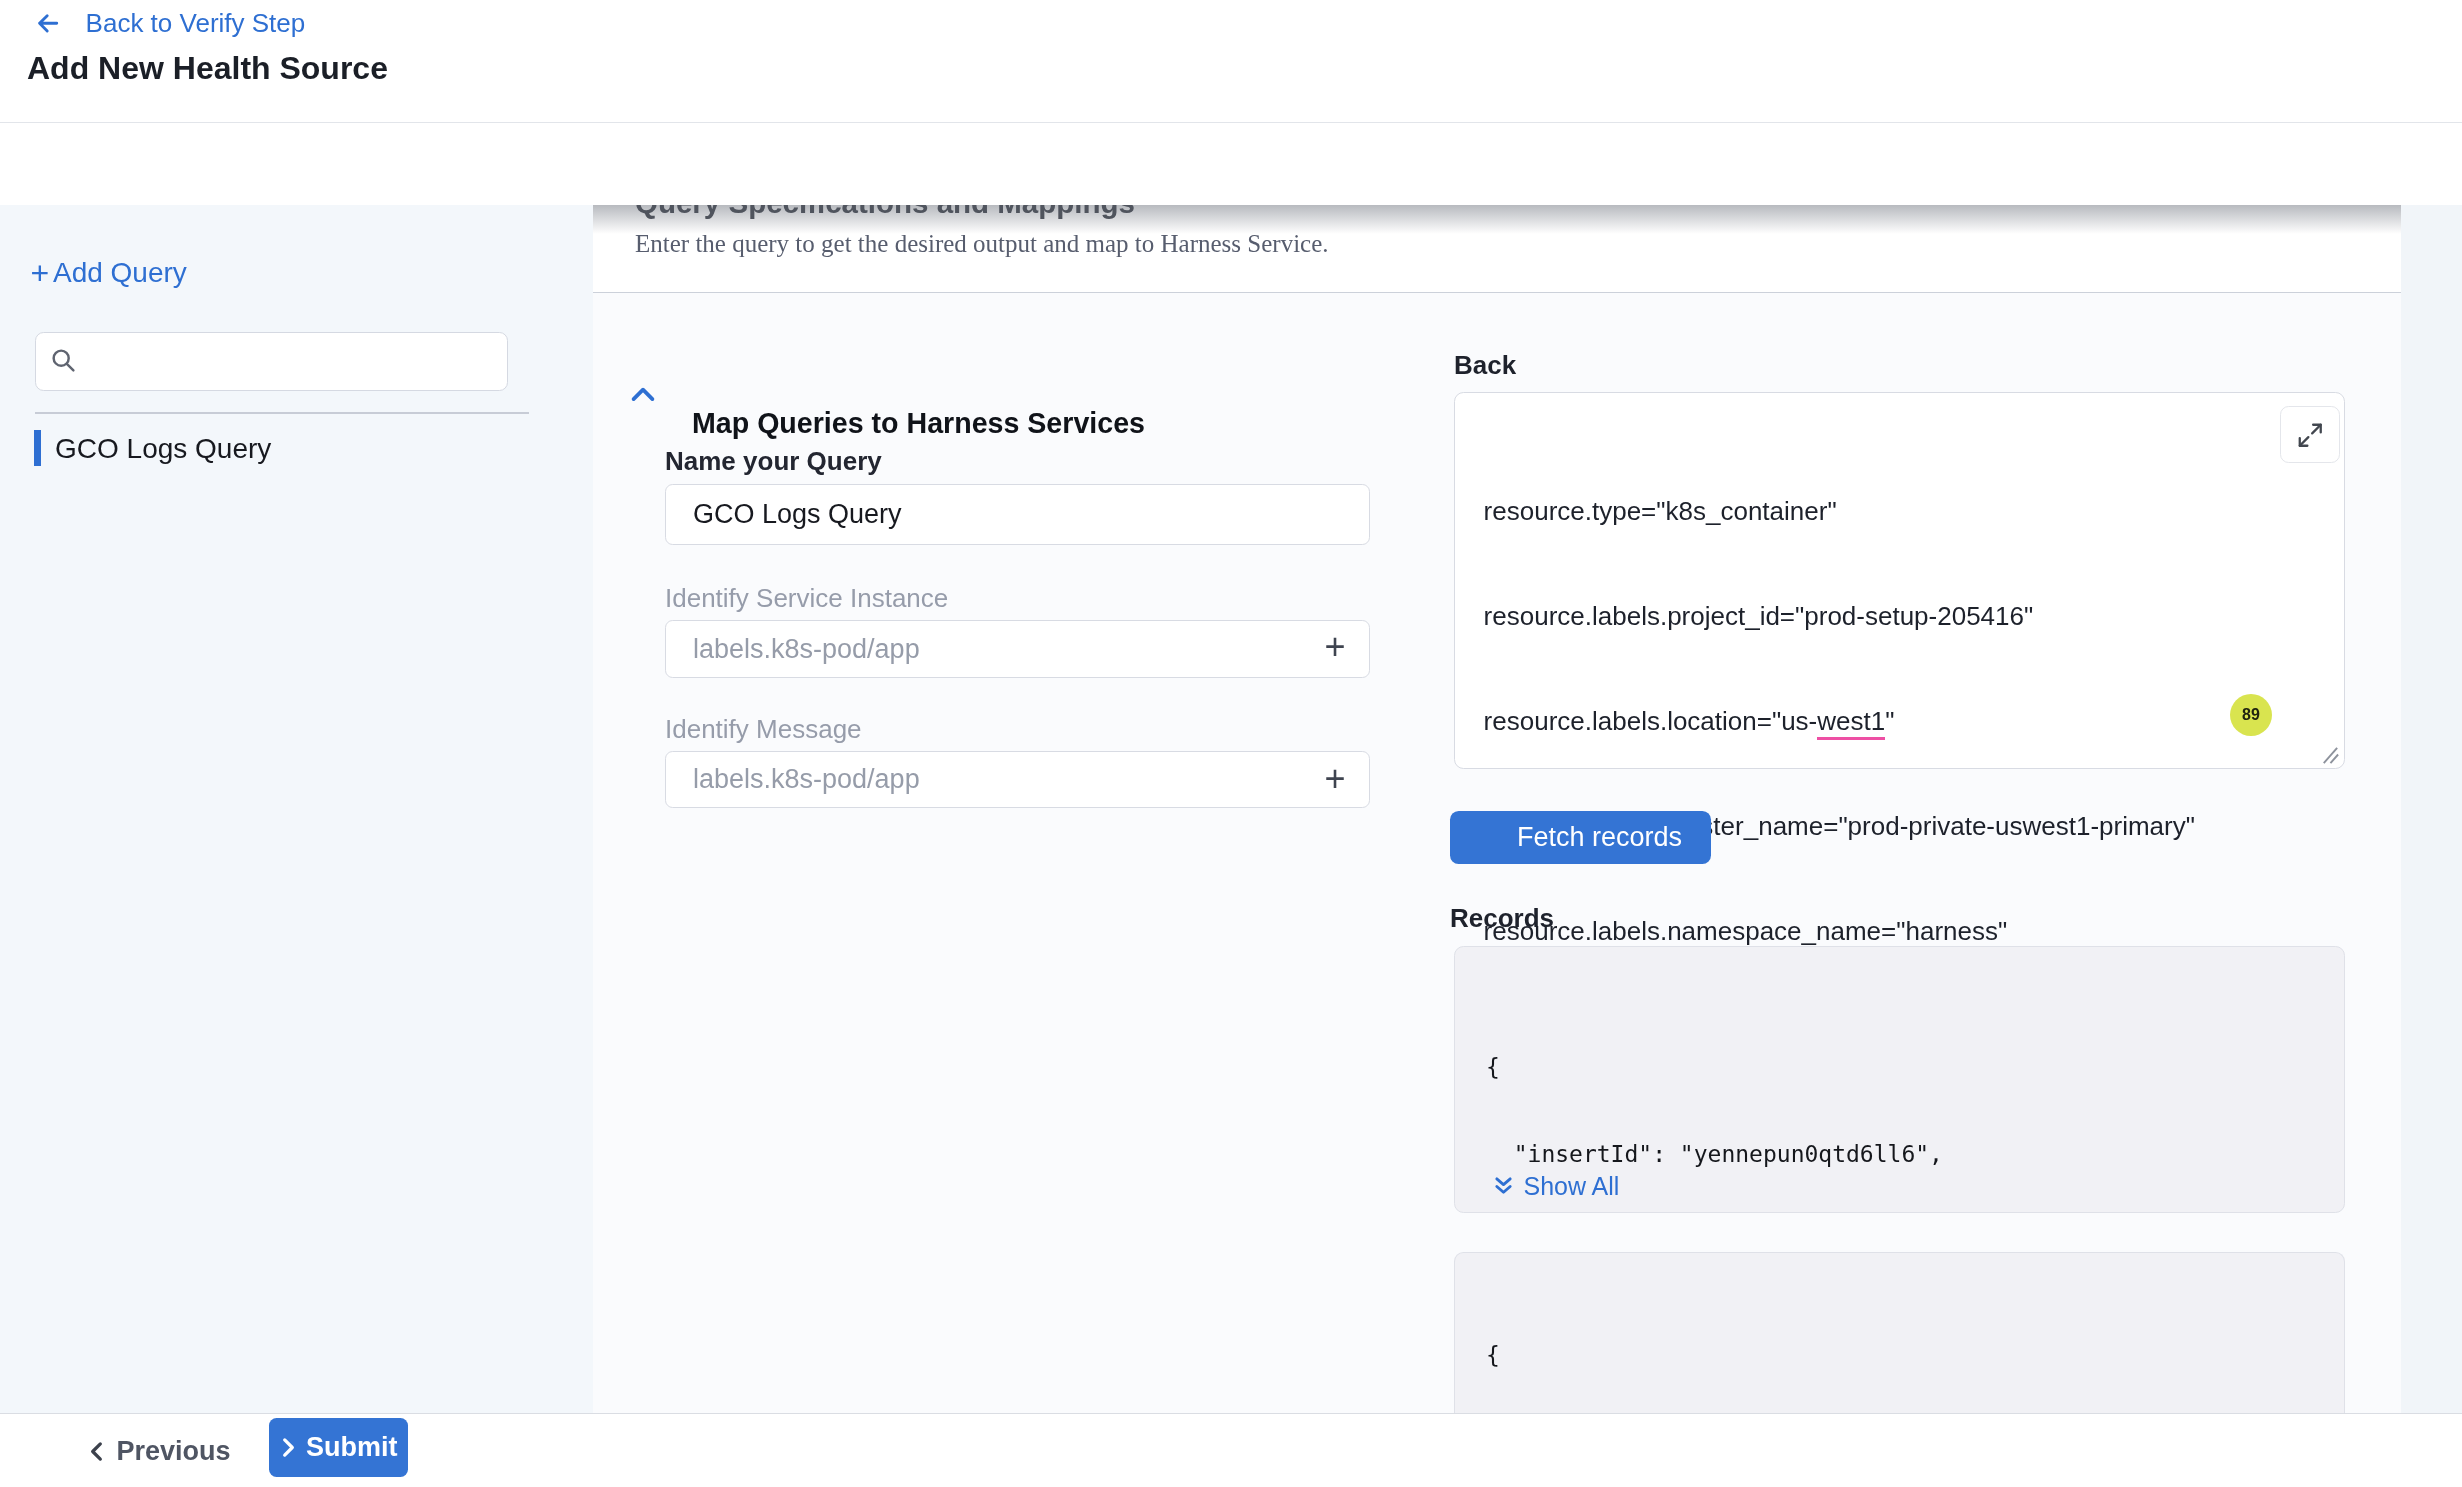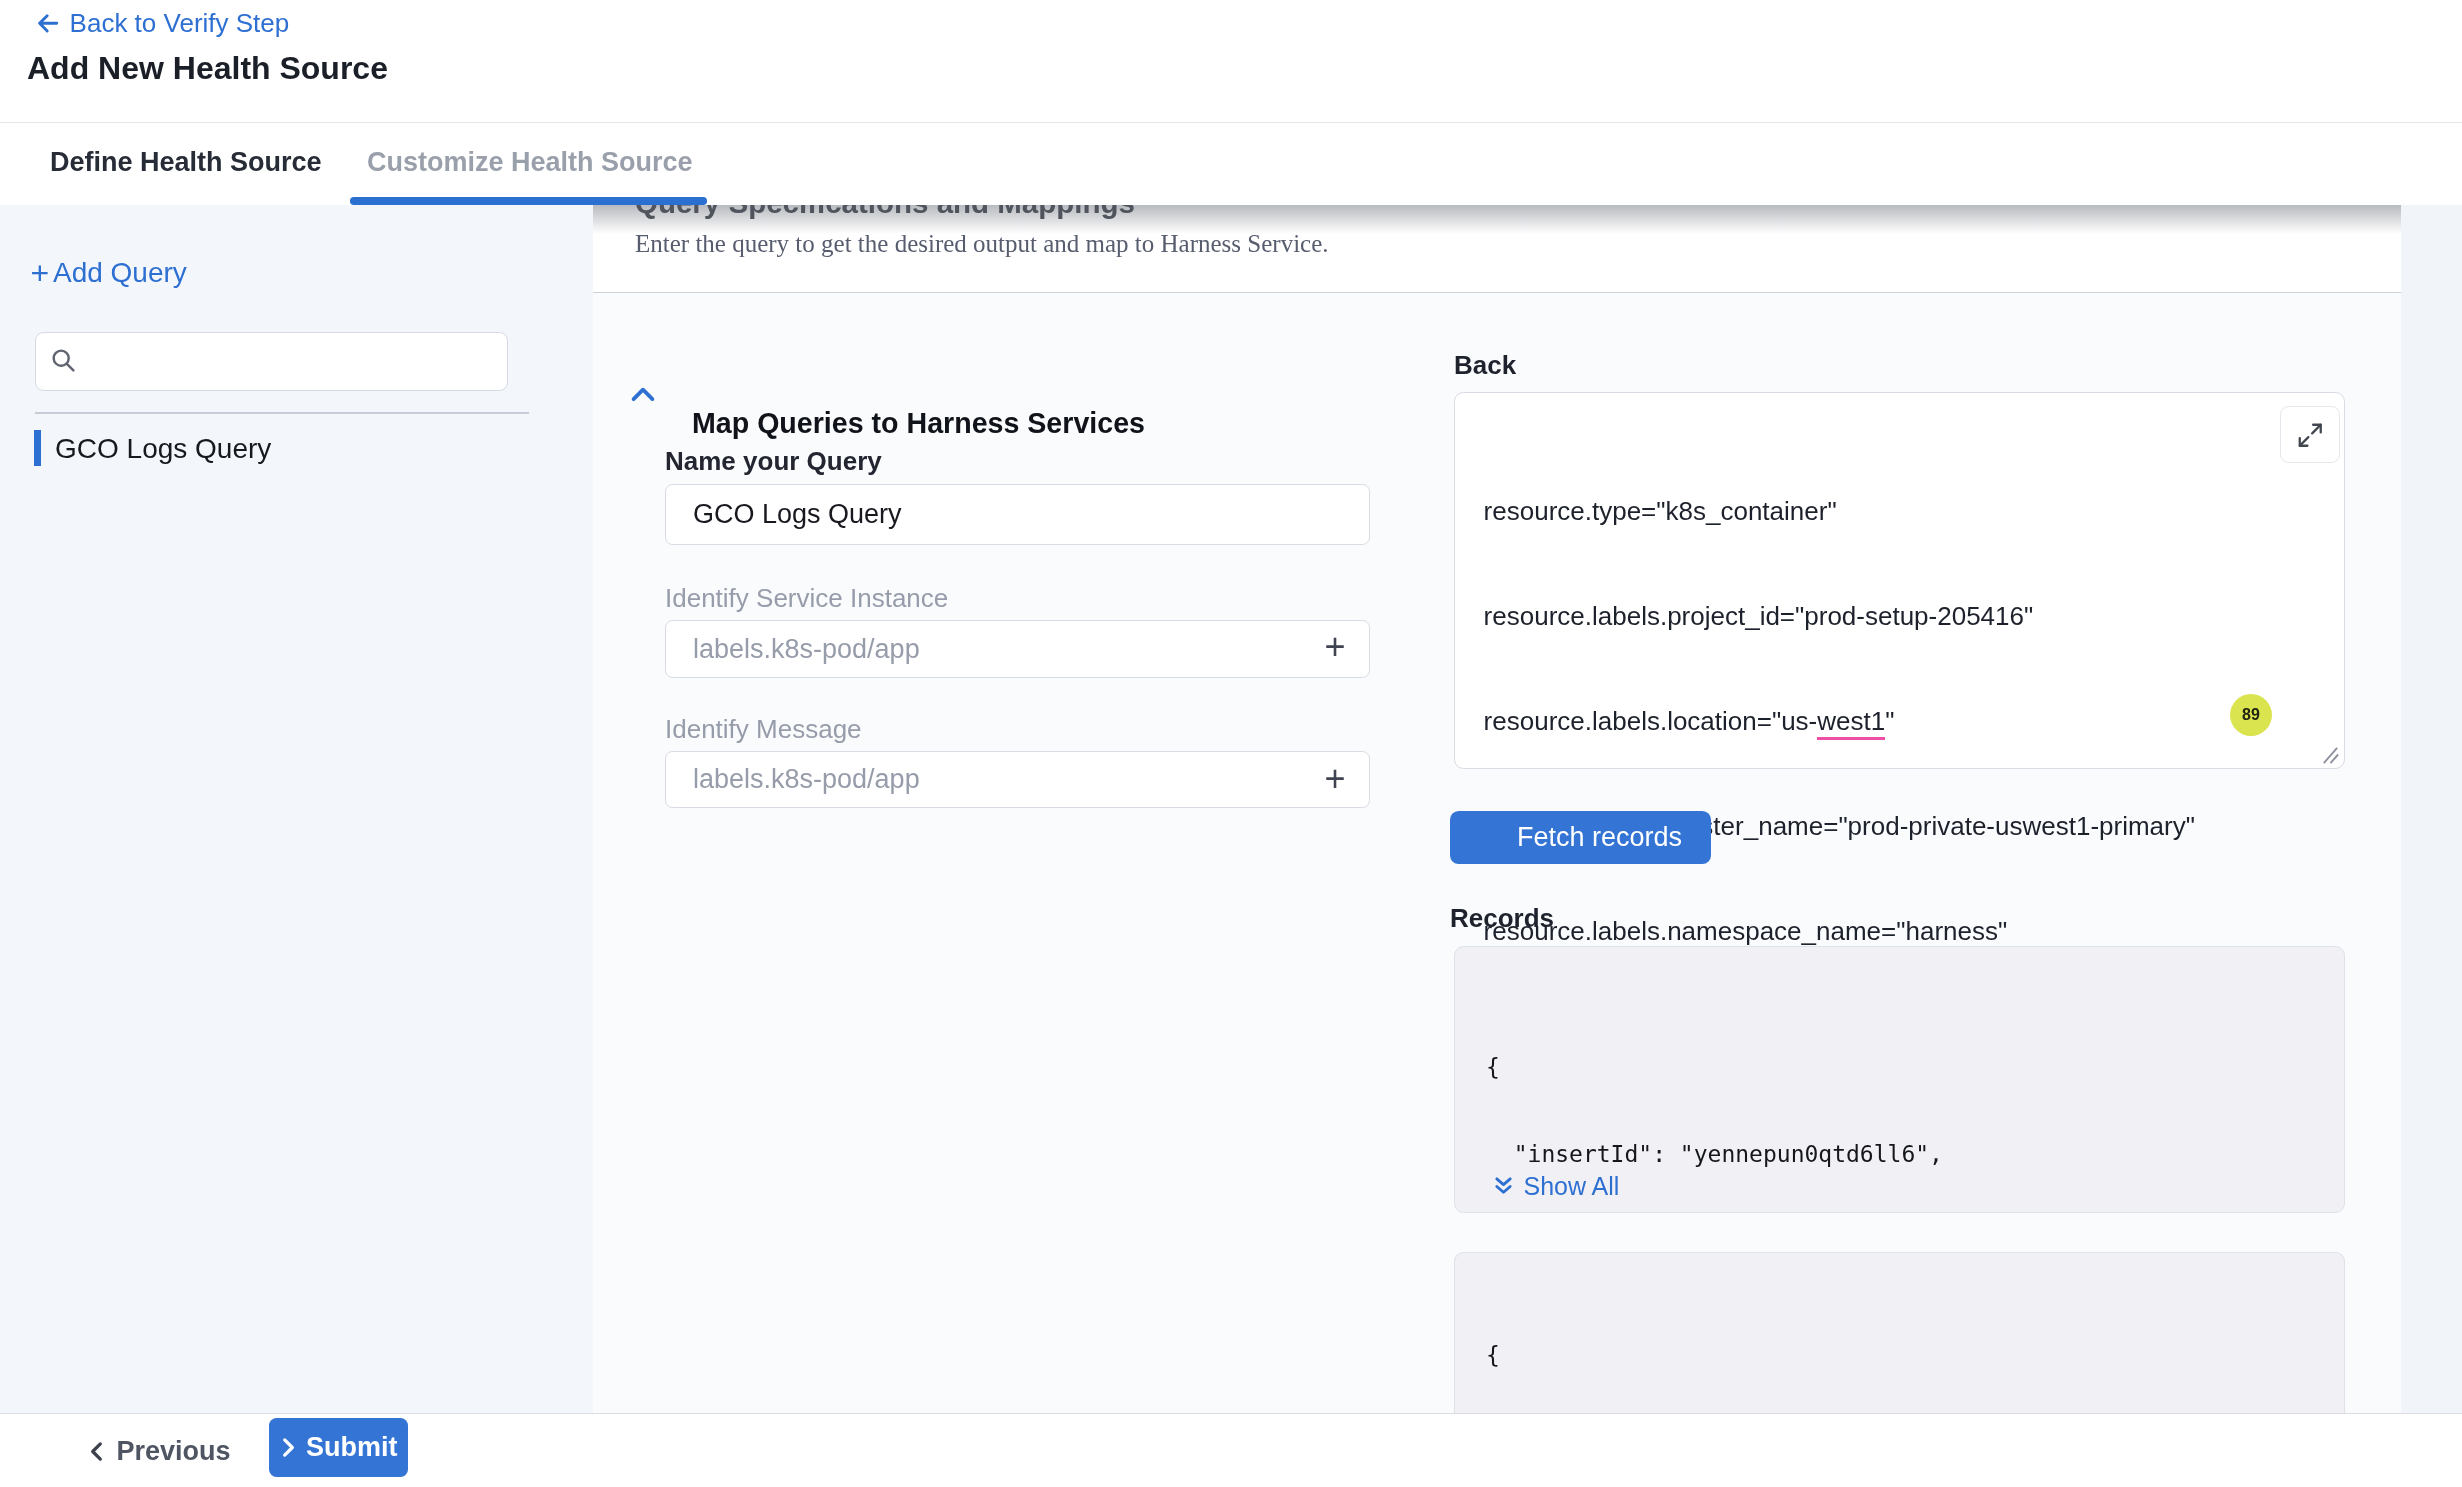--- a/index.html
+++ b/index.html
@@ -9,21 +9,21 @@
     --divider:#ccd1da; --text-dark:#1b1f27; --text-gray:#969caa;
     --text-slate:#555b6c; --tab-inactive:#9aa0ab;
   }
   html,body{margin:0;padding:0;}
   body{font-family:"Liberation Sans",sans-serif;background:#fff;}
   .page{position:relative;width:2462px;height:1487px;overflow:hidden;background:#fff;}
   .abs{position:absolute;}
 
   
   .header{left:0;top:0;width:2462px;height:122px;background:#fff;border-bottom:1.9px solid #e2e5ea;}
-  .back-link{left:31px;top:7.6px;display:flex;align-items:center;gap:10px;color:var(--accent-blue);
+  .back-link{left:31px;top:7.6px;display:flex;align-items:center;gap:26px;color:var(--accent-blue);
     font-size:26px;font-weight:500;cursor:pointer;}
   .page-title{left:27px;top:50px;font-size:32px;font-weight:700;color:var(--text-dark);}
 
   
   .tabbar{left:0;top:124px;width:2462px;height:81px;background:#fff;border-bottom:1.9px solid #e7e9ee;}
   .tab{top:23px;font-size:27px;font-weight:600;cursor:pointer;}
   .tab-define{left:50px;color:#272c37;}
   .tab-customize{left:367px;color:var(--tab-inactive);}
   .tab-underline{left:350px;top:73px;width:357px;height:7.6px;border-radius:3.8px;background:var(--tab-underline);}
 
@@ -114,25 +114,20 @@
       <span style="display:flex;">
         <svg width="28.6" height="28.6" viewBox="0 0 30 30" fill="none">
           <path d="M17 7 L9 15 L17 23 M9 15 H27" stroke="#2e6fd2" stroke-width="3" stroke-linecap="round" stroke-linejoin="round"></path>
         </svg>
       </span>
       <span>Back to Verify Step</span>
     </div>
     <div class="abs page-title">Add New Health Source</div>
   </div>
 
-  <div class="abs tabbar">
-    <div class="abs tab tab-define">Define Health Source</div>
-    <div class="abs tab tab-customize">Customize Health Source</div>
-    <div class="abs tab-underline"></div>
-  </div>
 
   <div class="abs sidebar">
     <div class="abs add-query">
       <span class="plus-glyph">+</span>
       <span>Add Query</span>
     </div>
     <div class="abs search-wrap">
       <input class="search-input" type="text" style="">
       <span class="search-icon">
         <svg width="32" height="32" viewBox="0 0 34 34" fill="none">

